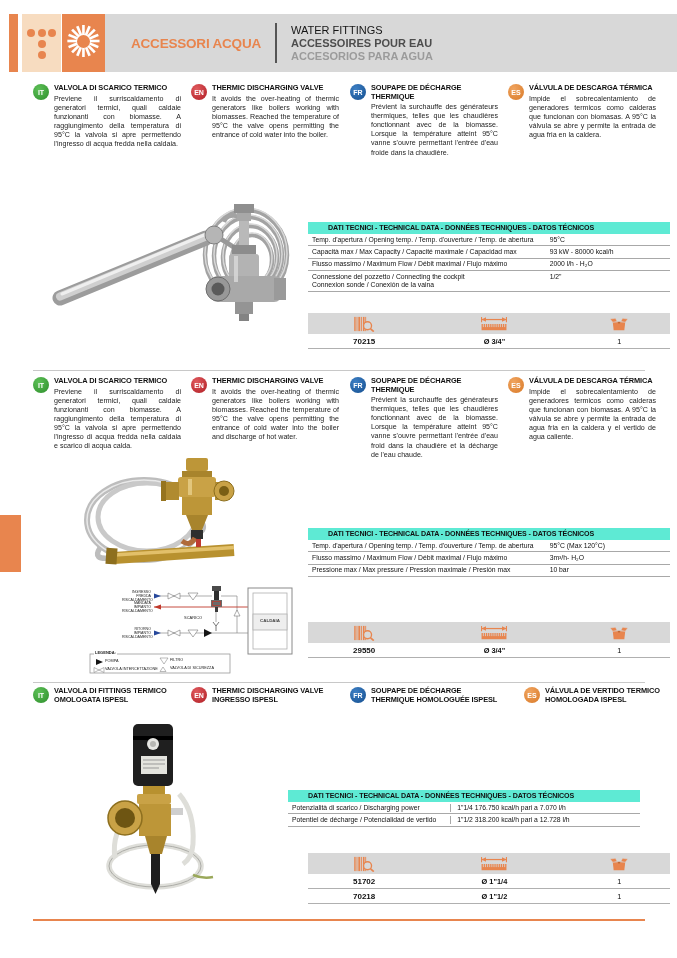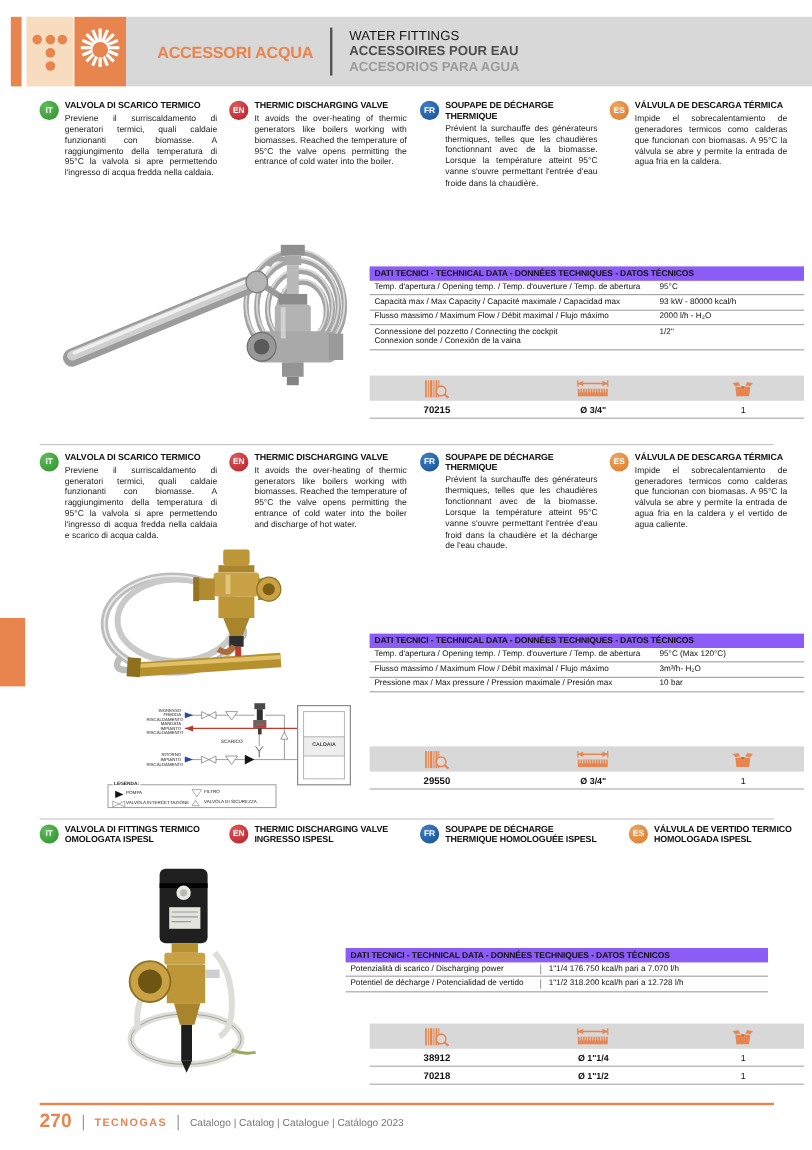--- a/index.html
+++ b/index.html
@@ -30,21 +30,21 @@
   .b-it{background:radial-gradient(circle at 35% 30%, #5cbf56, #2e8f2c);}
   .b-en{background:radial-gradient(circle at 35% 30%, #e05a5e, #b01d24);}
   .b-fr{background:radial-gradient(circle at 35% 30%, #3d7fc4, #154f8f);}
   .b-es{background:radial-gradient(circle at 35% 30%, #f0a45f, #d97a28);}
   .dtext{flex:1;}
   .dtitle{font-size:7.4px;font-weight:bold;line-height:1.16;letter-spacing:-0.1px;}
   .dbody{font-size:7.1px;line-height:1.28;text-align:justify;margin-top:2px;color:#1c1c1c;}
 
   
   .spec-table{position:absolute;left:308px;width:362px;}
-  .spec-head{background:#8b5cf6;font-weight:bold;font-size:7.1px;padding:2px 4px;letter-spacing:-0.1px;}
+  .spec-head{background:#5eead4;font-weight:bold;font-size:7.1px;padding:2px 20px;letter-spacing:-0.1px;}
   .spec-row{display:flex;border-bottom:1px solid #a8a8a8;font-size:6.8px;padding:1.5px 4px;line-height:1.25;}
   .sl{flex:0 0 66%;color:#111;}
   .sv{flex:1;padding-left:4px;}
   .s3{left:288px;width:352px;}
   .s3 .sl{flex:0 0 46%;}
   .s3 .sv{border-left:1px solid #a8a8a8;padding-left:6px;}
 
   
   .art{position:absolute;left:308px;width:362px;text-align:center;}
   .art-icons{background:#D8D8D8;height:21px;display:flex;align-items:center;}
@@ -497,33 +497,26 @@
       <div class="ac3">
         <svg width="22" height="16" viewBox="0 0 22 18">
           <polygon points="4,7 18,7 17,16 5,16" fill="#E8854E"></polygon>
           <polygon points="4,7 1,3.5 7,2.5 9,6.2" fill="#E8854E" stroke="#D8D8D8" stroke-width="0.6"></polygon>
           <polygon points="18,7 21,3.5 15,2.5 13,6.2" fill="#E8854E" stroke="#D8D8D8" stroke-width="0.6"></polygon>
           <polygon points="9,6.6 13,6.6 11,9" fill="#c06a35"></polygon>
         </svg>
       </div>
     </div>
     <div class="art-row">
-      <div class="ac1 code">38912</div>
+      <div class="ac1 code">51702</div>
       <div class="ac2 size">Ø 1"1/4</div>
       <div class="ac3 qty">1</div>
     </div>
     <div class="art-row">
       <div class="ac1 code">70218</div>
       <div class="ac2 size">Ø 1"1/2</div>
       <div class="ac3 qty">1</div>
     </div>
   </div>
 
   <div class="footer-rule"></div>
-  <div class="footer">
-    <span class="pageno">270</span>
-    <span class="fsep"></span>
-    <span class="brand">TECNOGAS</span>
-    <span class="fsep"></span>
-    <span class="fcat">Catalogo | Catalog | Catalogue | Catálogo 2023</span>
-  </div>
 
 </div>
 
 </body></html>

